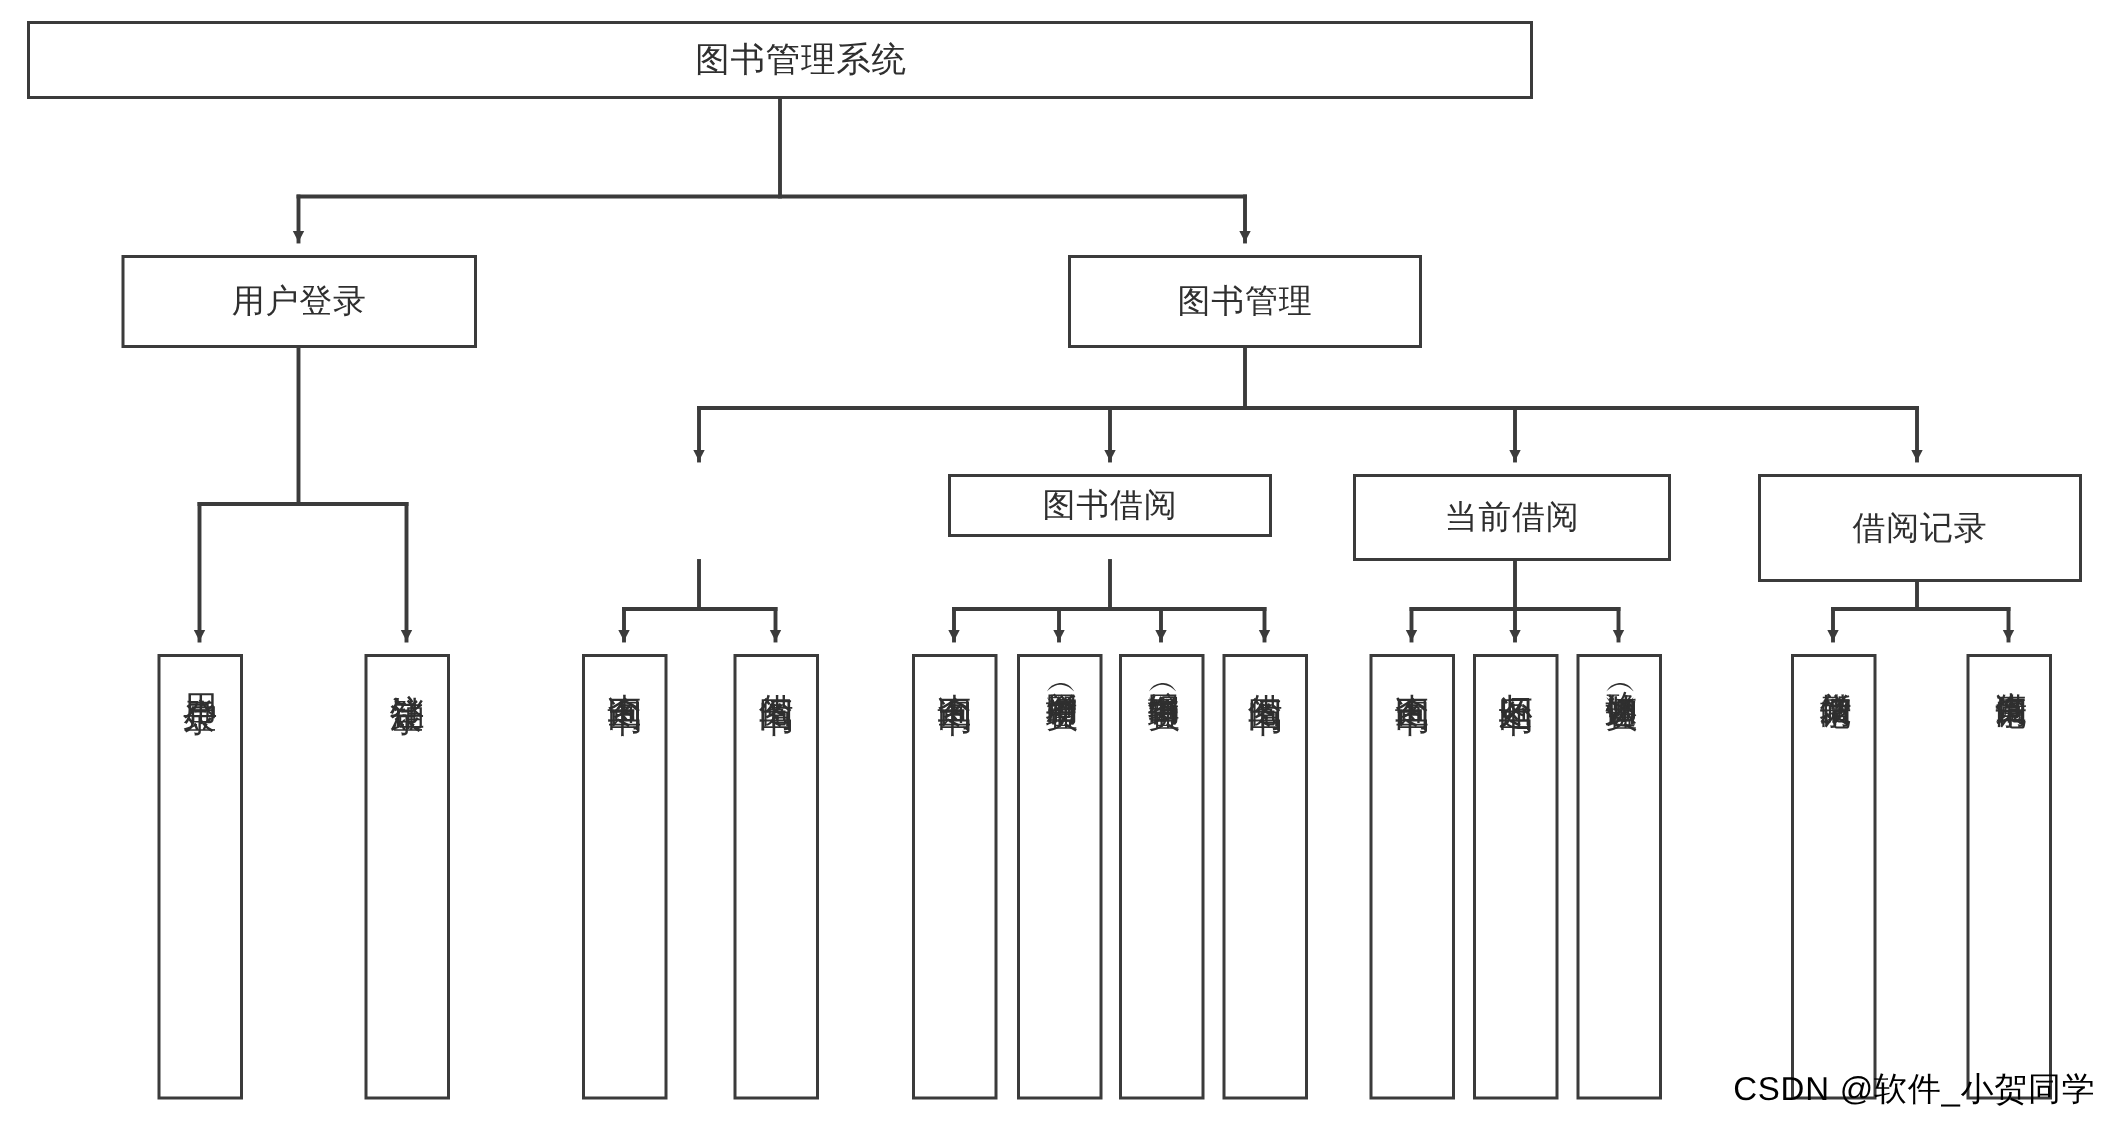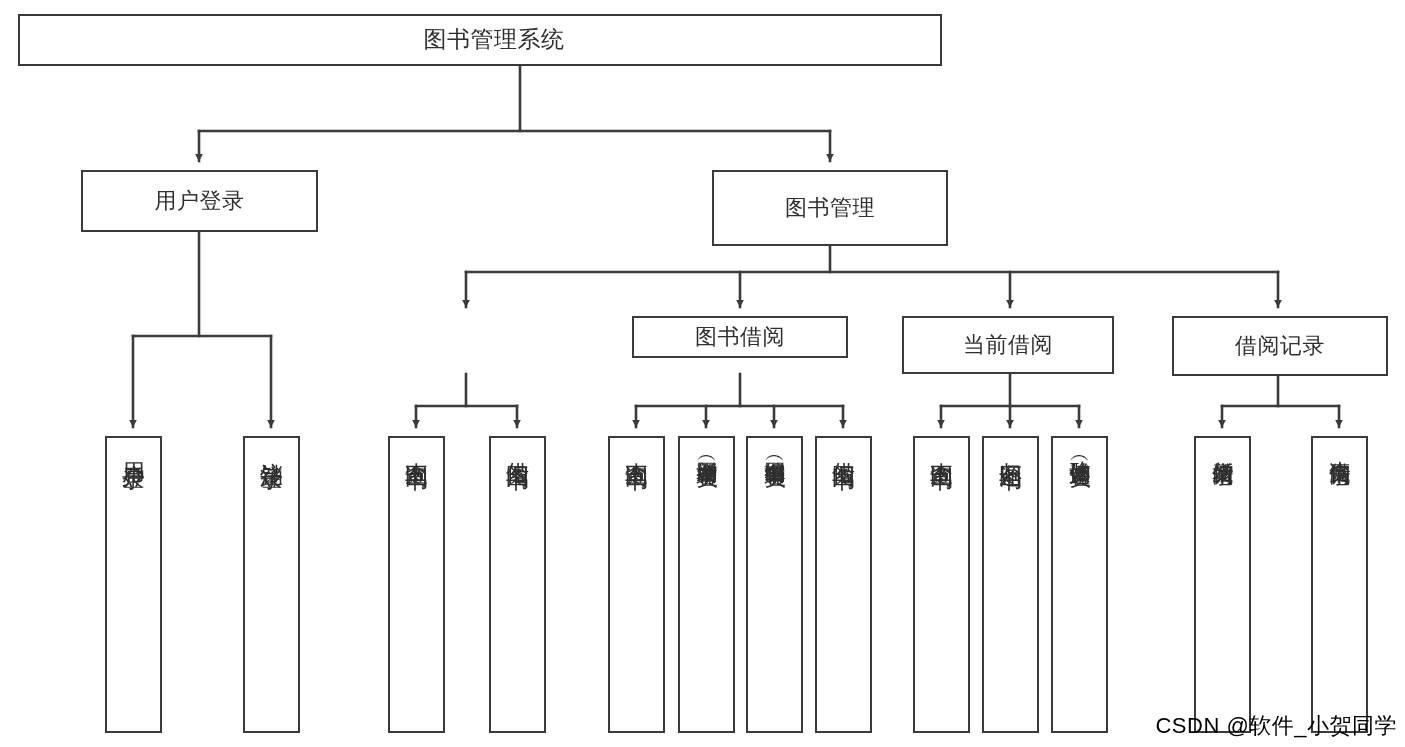--- a/index.html
+++ b/index.html
@@ -128,38 +128,38 @@
       <path d="M1010,406 L1010,427" marker-end="url(#arrowhead)"></path>
       <path d="M1079,406 L1079,427" marker-end="url(#arrowhead)"></path>
 
       <path d="M1278,374 L1278,406"></path>
       <path d="M1222,406 L1339,406"></path>
       <path d="M1222,406 L1222,427" marker-end="url(#arrowhead)"></path>
       <path d="M1339,406 L1339,427" marker-end="url(#arrowhead)"></path>
     </g>
   </svg>
 
-  <div class="node horiz root" style="left:18px; top:14px; width:924px; height:52px;padding-left:28px;">
+  <div class="node horiz root" style="left:18px; top:14px; width:1004px; height:52px;padding-left:28px;">
     <span class="node-label">图书管理系统</span>
   </div>
 
   <div class="node horiz" style="left:81px; top:170px; width:237px; height:62px;">
     <span class="node-label">用户登录</span>
   </div>
-  <div class="node horiz" style="left:712px; top:170px; width:236px; height:76px;">
+  <div class="node horiz" style="left:712px; top:170px; width:236px; height:62px;">
     <span class="node-label">图书管理</span>
   </div>
 
   <div class="node horiz" style="left:632px; top:316px; width:216px; height:42px;">
     <span class="node-label">图书借阅</span>
   </div>
   <div class="node horiz" style="left:902px; top:316px; width:212px; height:58px;">
     <span class="node-label">当前借阅</span>
   </div>
-  <div class="node horiz" style="left:1172px; top:316px; width:216px; height:60px;">
+  <div class="node horiz" style="left:1172px; top:316px; width:216px; height:72px;">
     <span class="node-label">借阅记录</span>
   </div>
 
   <div class="node leaf" style="left:105px; top:436px; width:57px; height:297px;">
     <span class="node-label">用户登录</span>
   </div>
   <div class="node leaf" style="left:243px; top:436px; width:57px; height:297px;">
     <span class="node-label">注销登录</span>
   </div>
 

